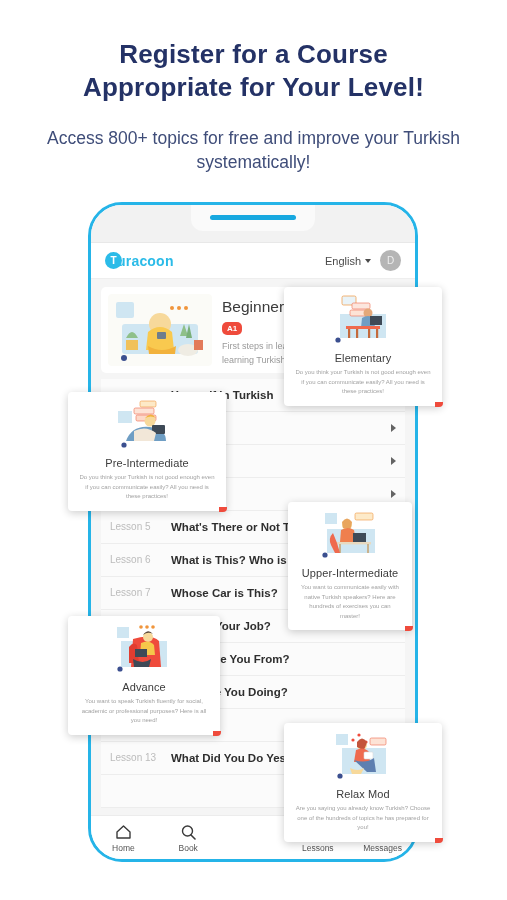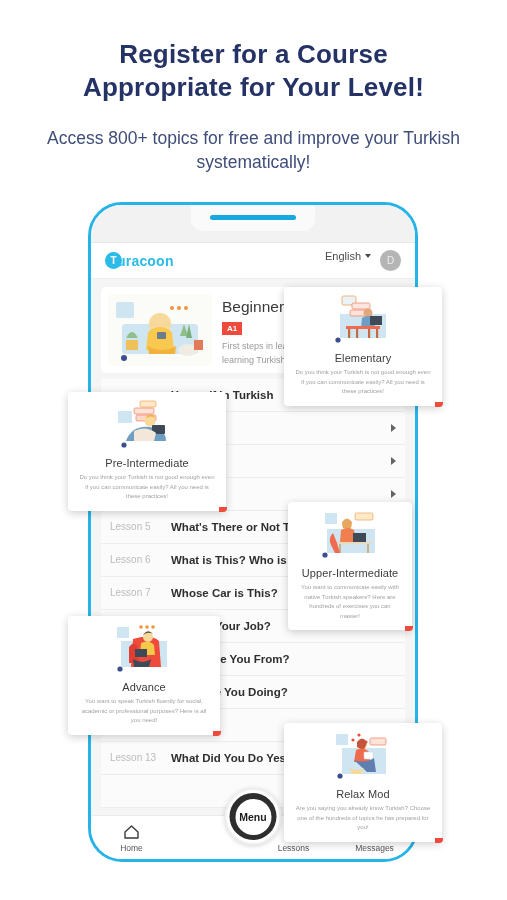--- a/index.html
+++ b/index.html
@@ -95,21 +95,21 @@
     display: flex; align-items: center; justify-content: center;
     margin-right: -5px;
     position: relative; z-index: 2;
   }
   .logo-text {
     color: #2bbbe8;
     font-size: 14px;
     font-weight: 700;
     letter-spacing: .2px;
   }
-  .appbar-right { display: flex; align-items: flex-start; gap: 9px; }
+  .appbar-right { display: flex; align-items: center; gap: 9px; }
   .lang {
     color: #4a4a4a;
     font-size: 11px;
     display: flex; align-items: center; gap: 4px;
   }
   .caret {
     width: 0; height: 0;
     border-left: 3.5px solid transparent;
     border-right: 3.5px solid transparent;
     border-top: 4.5px solid #4a4a4a;
@@ -153,21 +153,21 @@
     font-size: 15.5px;
     color: #3b3b3b;
     font-weight: 400;
   }
   .level-badge {
     display: inline-block;
     background: #ef4b3c;
     color: #ffffff;
     font-size: 8px;
     font-weight: 700;
-    border-radius: 0;
+    border-radius: 5px;
     padding: 2px 5px;
     margin-top: 6px;
   }
   .hero-desc {
     font-size: 9px;
     color: #9a9a9a;
     line-height: 1.55;
     margin-top: 5px;
   }
 
@@ -415,45 +415,49 @@
 
     <div class="bottom-nav">
       <div class="nav-item">
         <span class="nav-ico">
           <svg width="17" height="16" viewBox="0 0 17 16">
               <path d="M2 8 L8.5 2 L15 8 V14 H2 Z" fill="none" stroke="#3a3a3a" stroke-width="1.4" stroke-linejoin="round"></path>
             </svg>
         </span>
         <span class="nav-label">Home</span>
       </div>
+      <div class="nav-item">
+        <span class="nav-ico">
+          <svg width="17" height="16" viewBox="0 0 17 16">
+              <circle cx="7.5" cy="7" r="5" fill="none" stroke="#3a3a3a" stroke-width="1.4"></circle>
+              <line x1="11" y1="11" x2="15" y2="15" stroke="#3a3a3a" stroke-width="1.6" stroke-linecap="round"></line>
+            </svg>
+        </span>
+        <span class="nav-label">Book</span>
+      </div>
       <div class="nav-item"></div>
       <div class="nav-item">
         <span class="nav-ico">
           <svg width="17" height="16" viewBox="0 0 17 16">
               <rect x="2.5" y="2.5" width="12" height="11" rx="1.5" fill="none" stroke="#3a3a3a" stroke-width="1.3"></rect>
               <line x1="8.5" y1="3" x2="8.5" y2="13" stroke="#3a3a3a" stroke-width="1.2"></line>
             </svg>
         </span>
         <span class="nav-label">Lessons</span>
       </div>
       <div class="nav-item">
         <span class="nav-ico">
           <svg width="17" height="16" viewBox="0 0 17 16">
               <path d="M2.5 3 h12 v8 h-7 l-3 3 v-3 h-2 z" fill="none" stroke="#3a3a3a" stroke-width="1.3" stroke-linejoin="round"></path>
             </svg>
         </span>
         <span class="nav-label">Messages</span>
       </div>
     </div>
 
-    <div class="menu-btn">
-      <div class="menu-inner">
-        <div class="menu-core">Menu</div>
-      </div>
-    </div>
   </div>
 </div>
 
 <div class="fcard" id="card-elementary">
   <div class="fcard-art">
     <svg viewBox="0 0 74 54" width="74" height="54">
       <rect x="14" y="20" width="46" height="24" fill="#cfe6f2"></rect>
       <rect x="16" y="2" width="14" height="9" rx="1.5" fill="#e9f3f8" stroke="#f0953c" stroke-width=".7"></rect>
       <rect x="26" y="9" width="18" height="6" rx="1.5" fill="#fce6de" stroke="#ef6a4e" stroke-width=".6"></rect>
       <rect x="24" y="16" width="18" height="6" rx="1.5" fill="#fde3d6" stroke="#ef6a4e" stroke-width=".6"></rect>

